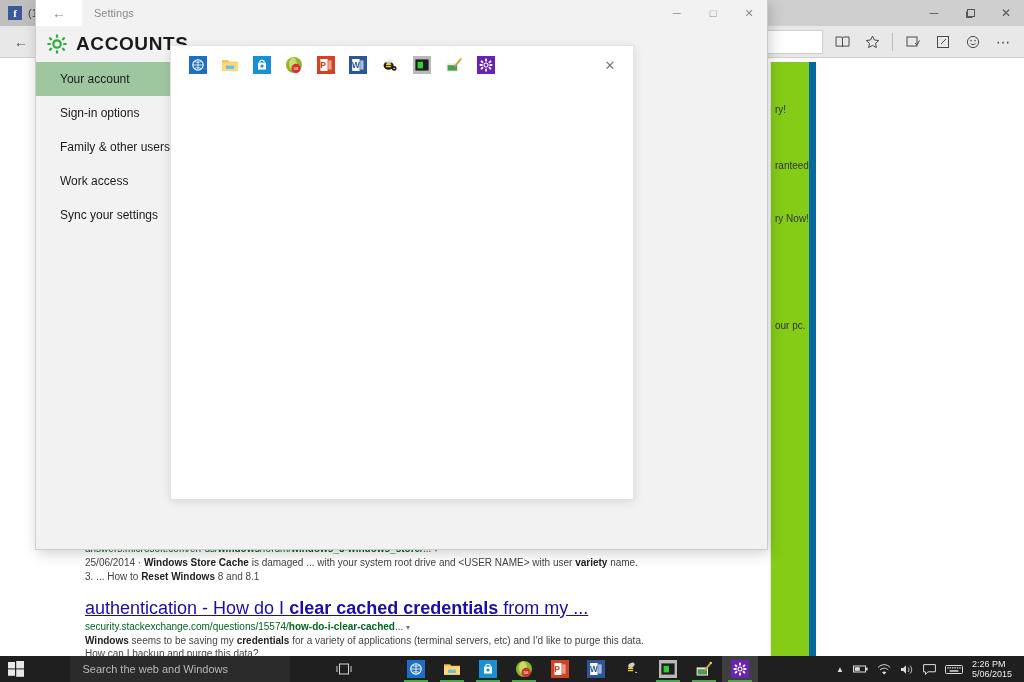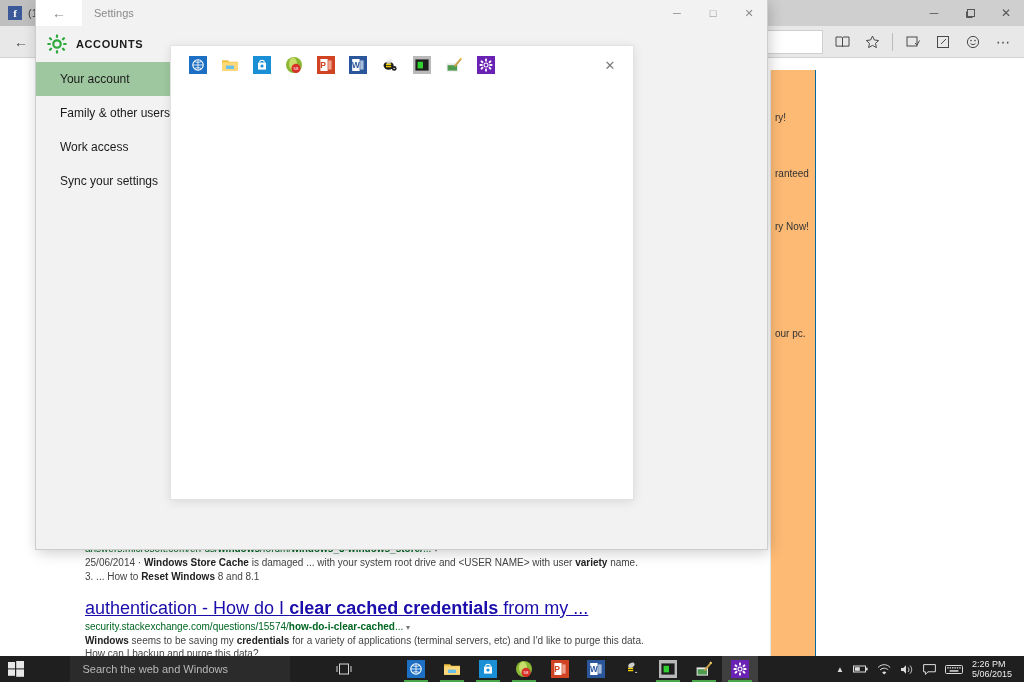--- a/index.html
+++ b/index.html
@@ -57,23 +57,23 @@
     display: flex; align-items: center; padding: 0 8px;
     font-size: 11px; color: #707070; margin: 0 4px;
   }
   .tb-divider { width: 1px; height: 18px; background: #bcbcbc; margin: 0 5px; }
 
   .edge-page { position: absolute; left: 0; top: 58px; right: 0; bottom: 0;
     background: #ffffff; overflow: hidden; }
   .page-col-left { position: absolute; left: 0; top: 0; width: 770px;
     bottom: 0; background: #ffffff; }
   .page-ad-col {
-    position: absolute; left: 770px; top: 12px; width: 46px; bottom: 0;
-    background: #fdba74; border-left: 1px solid #e6e6e6;
-    border-right: 1px solid #0369a1;
+    position: absolute; left: 770px; top: 4px; width: 46px; bottom: 0;
+    background: #84cc16; border-left: 1px solid #e6e6e6;
+    border-right: 7px solid #0369a1;
   }
   .ad-frag { position: absolute; left: 4px; font-size: 10px; color: #333; white-space: nowrap; }
 
   .results { position: absolute; left: 85px; top: 478px; width: 560px; }
   .result { margin-bottom: 14px; }
   .r-title {
     font-size: 18px; color: #1a0dab; text-decoration: underline;
     line-height: 1.25; white-space: nowrap; overflow: hidden;
   }
   .r-title b { font-weight: bold; }
@@ -101,21 +101,21 @@
   .st-ctrl {
     width: 36px; height: 26px; display: flex; align-items: center;
     justify-content: center; font-size: 11px; color: #8c8c8c;
   }
   .settings-header {
     position: absolute; left: 0; top: 26px; width: 100%; height: 36px;
     display: flex; align-items: center;
   }
   .gear-ico { margin-left: 10px; width: 22px; height: 22px; }
   .acct-title {
-    font-size: 11px; font-weight: bold; color: #1a1a1a;
+    font-size: 19px; font-weight: bold; color: #1a1a1a;
     letter-spacing: .6px; margin-left: 8px;
   }
   .find-box {
     position: absolute; right: 14px; top: 3px; width: 205px; height: 24px;
     background: #fff; border: 1px solid #bdbdbd; display: flex;
     align-items: center; padding: 0 8px;
   }
   .find-box .ph { flex: 1; font-size: 11px; color: #6b6b6b; }
   .settings-nav {
     position: absolute; left: 0; top: 62px; width: 136px; bottom: 0;
@@ -316,20 +316,21 @@
             <rect x="16.4" y="4.1" width="2.2" height="3.4" rx=".6" transform="rotate(45 17.5 5.8)"></rect>
             <rect x="3.4" y="14.5" width="2.2" height="3.4" rx=".6" transform="rotate(45 4.5 16.2)"></rect>
           </g>
         </svg>
       </span>
       <span class="acct-title">ACCOUNTS</span>
     </div>
 
     <div class="settings-nav">
       <div class="nav-item sel">Your account</div>
+      <div class="nav-item">Sign-in options</div>
       <div class="nav-item">Family &amp; other users</div>
       <div class="nav-item">Work access</div>
       <div class="nav-item">Sync your settings</div>
     </div>
 
     <div class="settings-body"></div>
   </div>
 
   <div class="modal">
     <div class="modal-iconrow" id="modal-icons">

